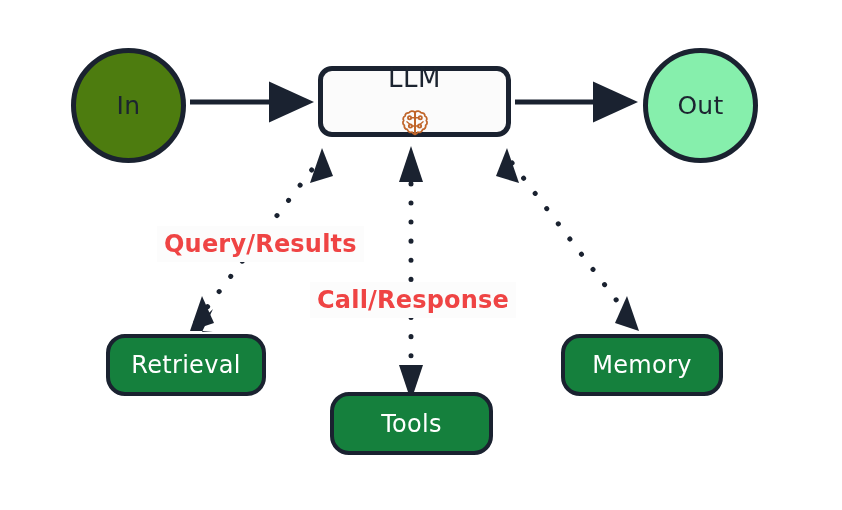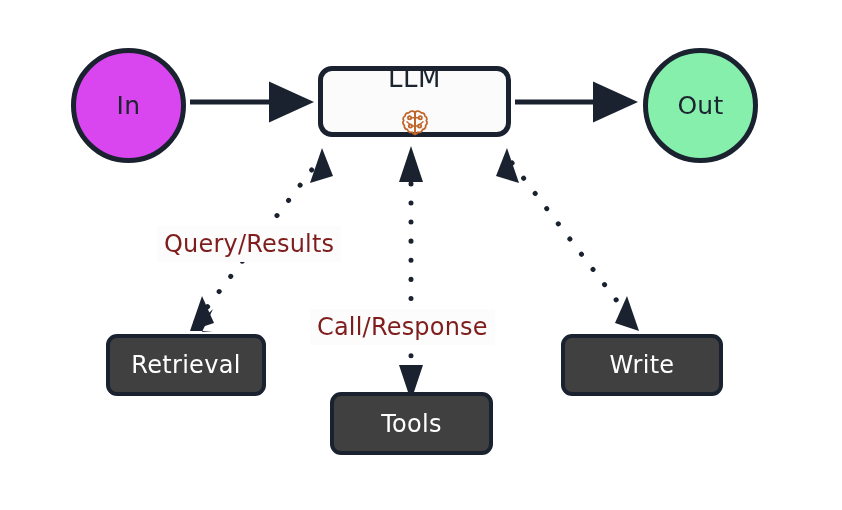--- a/index.html
+++ b/index.html
@@ -41,21 +41,21 @@
   }
   .circle-node .node-label {
     font-size: 25px;
     color: #1c2430;
     letter-spacing: .3px;
   }
 
   #node-in {
     left: 71px; top: 48px;
     width: 115px; height: 115px;
-    background: #d946ef;
+    background: #4d7c0f;
   }
   #node-out {
     left: 643px; top: 48px;
     width: 115px; height: 115px;
     background: #86efac;
   }
 
   #node-llm {
     left: 318px; top: 66px;
     width: 193px; height: 71px;
@@ -71,49 +71,50 @@
     letter-spacing: .5px;
   }
   .brain-icon {
     display: block;
     width: 34px;
     height: 34px;
     flex: 0 0 auto;
   }
 
   .rect-node {
-    background: #404040;
+    background: #15803d;
     border: 4px solid #1a2230;
-    border-radius: 11px;
+    border-radius: 19px;
   }
   .rect-node .node-label {
     font-size: 24px;
     color: #ffffff;
     letter-spacing: .3px;
   }
   #node-retrieval { left: 106px; top: 334px; width: 160px; height: 62px; }
   #node-tools     { left: 330px; top: 392px; width: 163px; height: 63px; }
   #node-memory    { left: 561px; top: 334px; width: 162px; height: 62px; }
 
   
   .edge-label {
     position: absolute;
     background: #fcfcfc;
-    color: #7f1d1d;
+    color: #ef4444;
     font-size: 24px;
     letter-spacing: .2px;
     white-space: nowrap;
     padding: 4px 7px;
     box-sizing: border-box;
     display: flex;
     align-items: center;
     justify-content: center;
+    font-weight: bold;
   }
   #label-query    { left: 157px; top: 226px; }
-  #label-call     { left: 310px; top: 309px; }
+  #label-call     { left: 310px; top: 282px; }
   #label-read     { left: 486px; top: 226px; }
 </style>
 </head>
 <body>
 
 <div id="canvas">
 
   <svg id="edges" viewBox="0 0 842 510" xmlns="http://www.w3.org/2000/svg">
     <defs>
       <marker id="solid-head" markerWidth="9" markerHeight="9" refX="7.6" refY="4.5" orient="auto" markerUnits="strokeWidth">
@@ -181,21 +182,21 @@
 
   <div class="node rect-node" id="node-retrieval">
     <span class="node-label">Retrieval</span>
   </div>
 
   <div class="node rect-node" id="node-tools">
     <span class="node-label">Tools</span>
   </div>
 
   <div class="node rect-node" id="node-memory">
-    <span class="node-label">Write</span>
+    <span class="node-label">Memory</span>
   </div>
 
   <div class="edge-label" id="label-query">Query/Results</div>
 
   <div class="edge-label" id="label-call">Call/Response</div>
 
 
 </div>
 
 </body></html>

